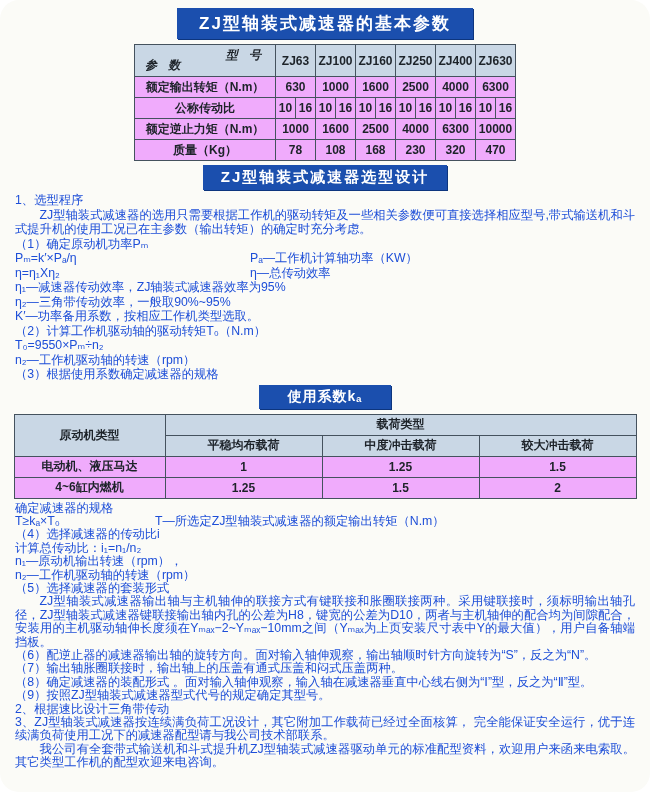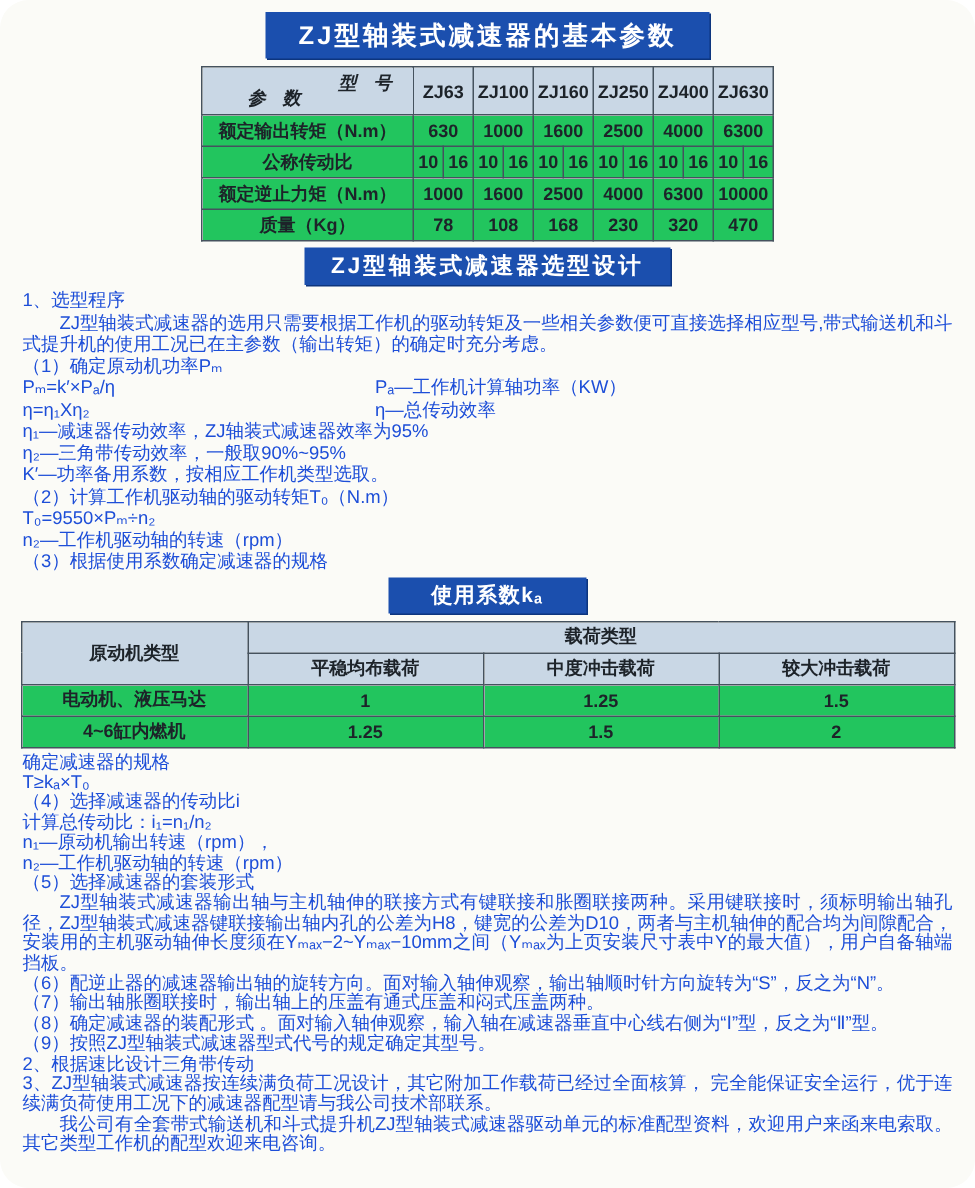--- a/index.html
+++ b/index.html
@@ -14,38 +14,38 @@
     background:#1b4fae; color:#ffffff; font-weight:bold; text-align:center;
     width:fit-content; margin:0 auto; letter-spacing:2px;
     box-shadow:1px 1px 0 #0d357e;
   }
   .banner1 { font-size:17px; padding:4px 22px; margin-top:8px; }
   .banner2 { font-size:15px; padding:3px 18px; margin-top:4px; }
   .banner3 { font-size:14px; padding:3px 28px; margin-top:3px; letter-spacing:1px; }
 
   table { border-collapse:collapse; table-layout:fixed; margin:5px auto 0; }
   td {
-    border:1px solid #45525e; background:#22c55e;
+    border:1px solid #45525e; background:#f0abfc;
     font-weight:bold; font-size:12px; text-align:center;
     color:#1d2329; padding:0; overflow:hidden; white-space:nowrap;
   }
   tr.hdr td { background:#c9d7e5; }
   .t1 td.c0 { width:140px; }
   .t1 td.ch { width:39px; }
   .t1 tr.hdr td { height:31px; }
   .t1 tr.data td { height:20px; }
   td.corner {
     position:relative;
     background-image:linear-gradient(to bottom right,
       transparent calc(50% - 0.8px), #45525e calc(50% - 0.8px),
       #45525e calc(50% + 0.8px), transparent calc(50% + 0.8px));
     font-style:italic;
   }
   .corner .tr { position:absolute; top:2px; right:10px; letter-spacing:4px; }
-  .corner .bl { position:absolute; bottom:2px; left:10px; letter-spacing:4px;margin-left:20px; }
+  .corner .bl { position:absolute; bottom:2px; left:10px; letter-spacing:4px; }
 
   .t2 td.c0 { width:150px; }
   .t2 td.cl { width:156px; }
   .t2 tr td { height:20px; }
 
   .tblock { margin:3px 15px 0 15px; font-size:12.3px; color:#1d4ed8; }
   .tb1 { line-height:14.5px; }
   .tb2 { line-height:13.4px; }
   .line { white-space:nowrap; }
   .para { white-space:normal; text-align:justify; }
@@ -168,20 +168,21 @@
       <td>1.5</td>
       <td>2</td>
     </tr>
   </tbody>
     </table>
 
   <div class="tblock tb2">
     <div class="line">确定减速器的规格</div>
     <div class="line cols">
       <span class="fl2">T≥kₐ×T₀</span>
+      <span>T—所选定ZJ型轴装式减速器的额定输出转矩（N.m）</span>
     </div>
     <div class="line">（4）选择减速器的传动比i</div>
     <div class="line">计算总传动比：i₁=n₁/n₂</div>
     <div class="line">n₁—原动机输出转速（rpm），</div>
     <div class="line">n₂—工作机驱动轴的转速（rpm）</div>
     <div class="line">（5）选择减速器的套装形式</div>
     <div class="para ind">ZJ型轴装式减速器输出轴与主机轴伸的联接方式有键联接和胀圈联接两种。采用键联接时，须标明输出轴孔径，ZJ型轴装式减速器键联接输出轴内孔的公差为H8，键宽的公差为D10，两者与主机轴伸的配合均为间隙配合，安装用的主机驱动轴伸长度须在Yₘₐₓ−2~Yₘₐₓ−10mm之间（Yₘₐₓ为上页安装尺寸表中Y的最大值），用户自备轴端挡板。</div>
     <div class="line">（6）配逆止器的减速器输出轴的旋转方向。面对输入轴伸观察，输出轴顺时针方向旋转为“S”，反之为“N”。</div>
     <div class="line">（7）输出轴胀圈联接时，输出轴上的压盖有通式压盖和闷式压盖两种。</div>
     <div class="para">（8）确定减速器的装配形式 。面对输入轴伸观察，输入轴在减速器垂直中心线右侧为“Ⅰ”型，反之为“Ⅱ”型。</div>

